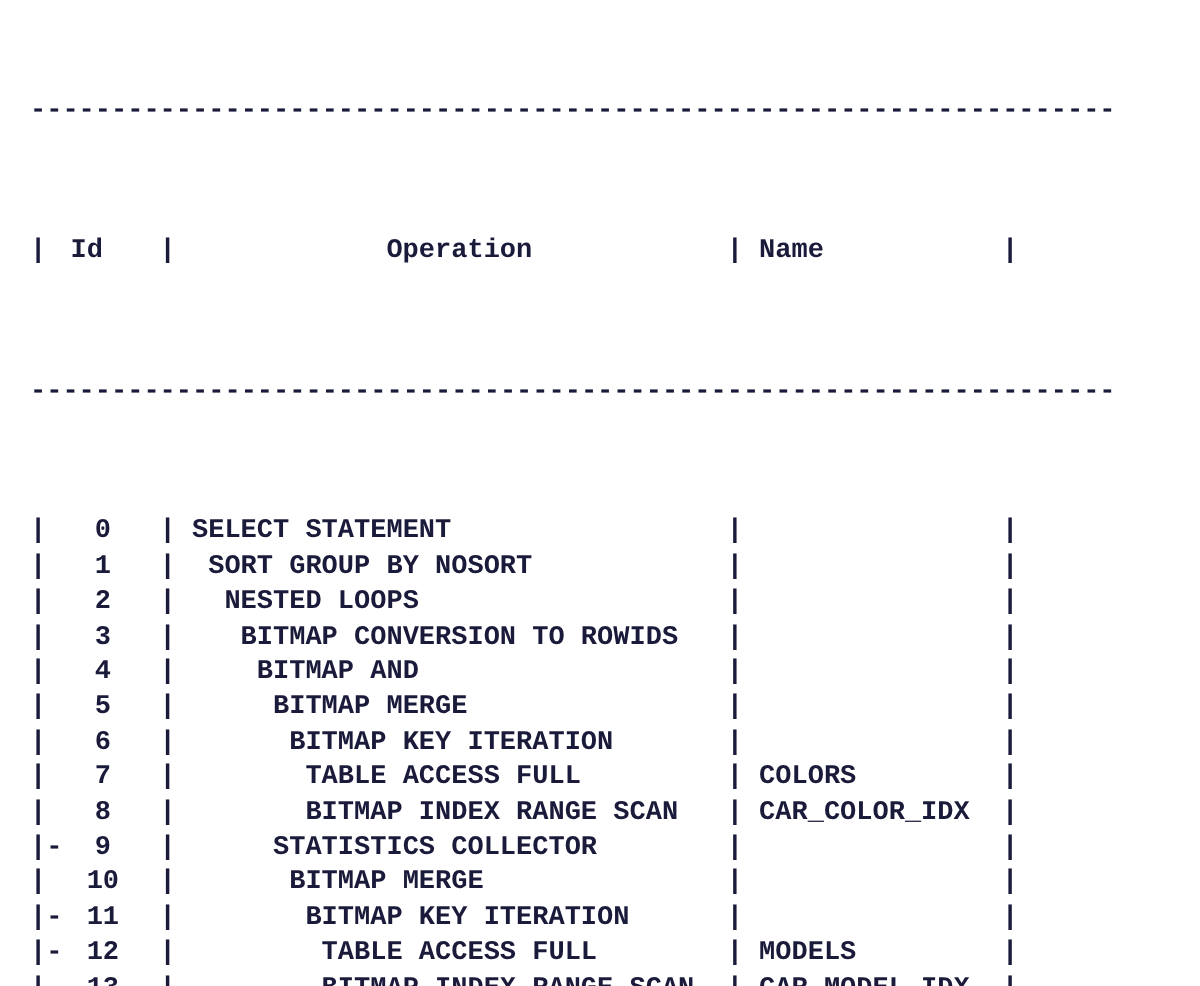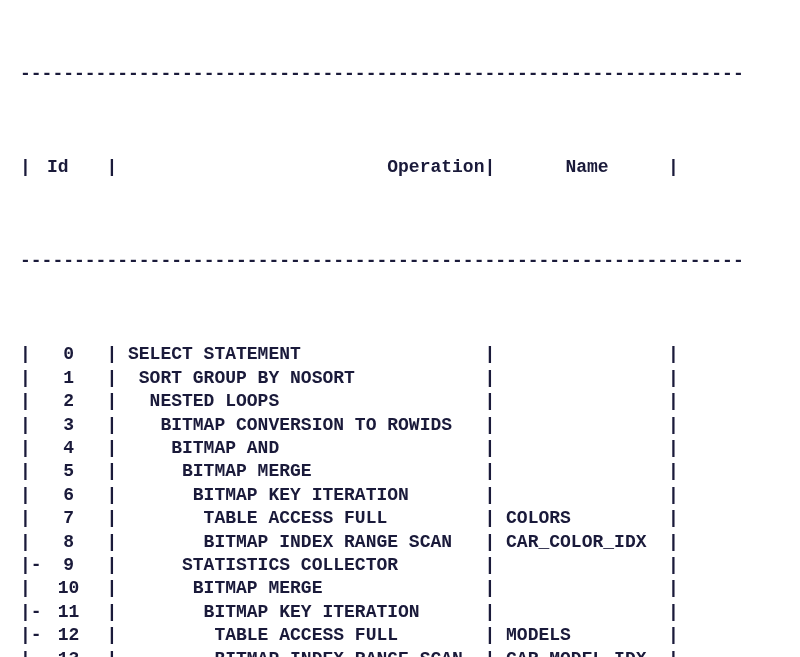--- a/index.html
+++ b/index.html
@@ -18,22 +18,22 @@
   .dash-line {
     white-space: pre;
   }
   .row {
     display: flex;
     white-space: pre;
   }
   .pipe { }
   .mark-col { display:inline-block; width: 2ch; text-align:left; }
   .id-col   { display:inline-block; width: 5ch; text-align:center; padding-right:1ch;}
-  .op-col   { display:inline-block; width: 33ch; text-align:right; }
-  .name-col { display:inline-block; width: 15ch; text-align:center; }
+  .op-col   { display:inline-block; width: 33ch; text-align:center; }
+  .name-col { display:inline-block; width: 15ch; text-align:left; }
 </style>
 </head>
 <body>
 
 <div class="plan">
   <div class="dash-line">-------------------------------------------------------------------</div>
 
   <div class="row">
     <span class="mark-col">| </span><span class="id-col"><span>Id</span>  </span><span class="pipe">| </span><span class="op-col">Operation</span><span class="pipe">| </span><span class="name-col">Name</span><span class="pipe">|</span>
   </div>

